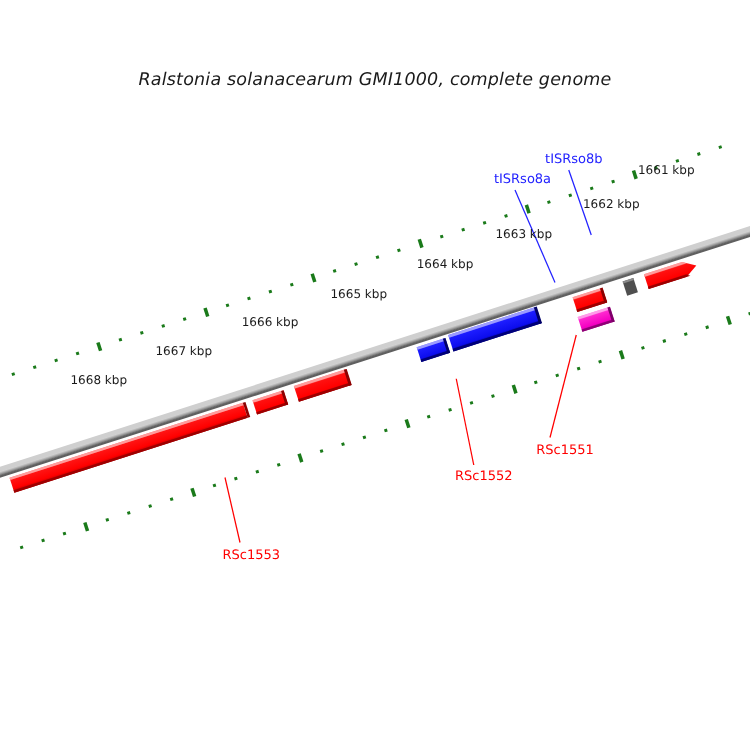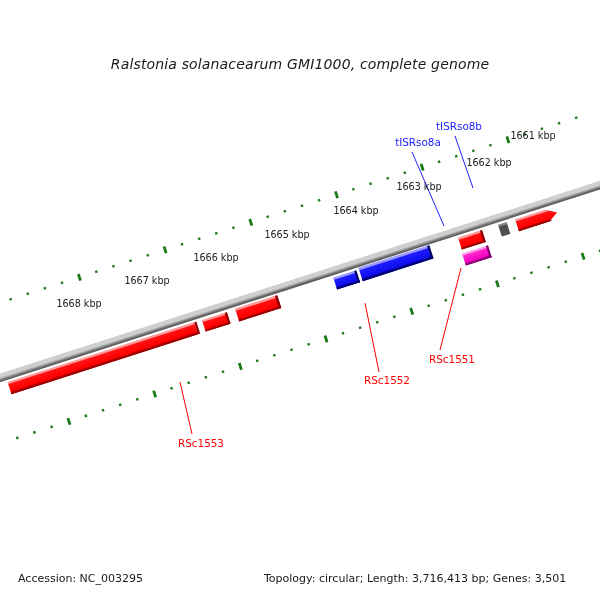--- a/index.html
+++ b/index.html
@@ -259,18 +259,14 @@
         <text class="gene-label-blue" x="418" y="146" text-anchor="middle">tISRso8a</text>
         <text class="gene-label-blue" x="459" y="130" text-anchor="middle">tISRso8b</text>
         <text class="gene-label-red" x="452" y="363" text-anchor="middle">RSc1551</text>
         <text class="gene-label-red" x="387" y="384" text-anchor="middle">RSc1552</text>
         <text class="gene-label-red" x="201" y="447" text-anchor="middle">RSc1553</text>
       </g>
 
     </g>
   </svg>
 
-  <div id="footer">
-    <span id="acc">Accession: NC_003295</span>
-    <span id="topo">Topology: circular; Length: 3,716,413 bp; Genes: 3,501</span>
-  </div>
 
 </div>
 
 </body></html>

